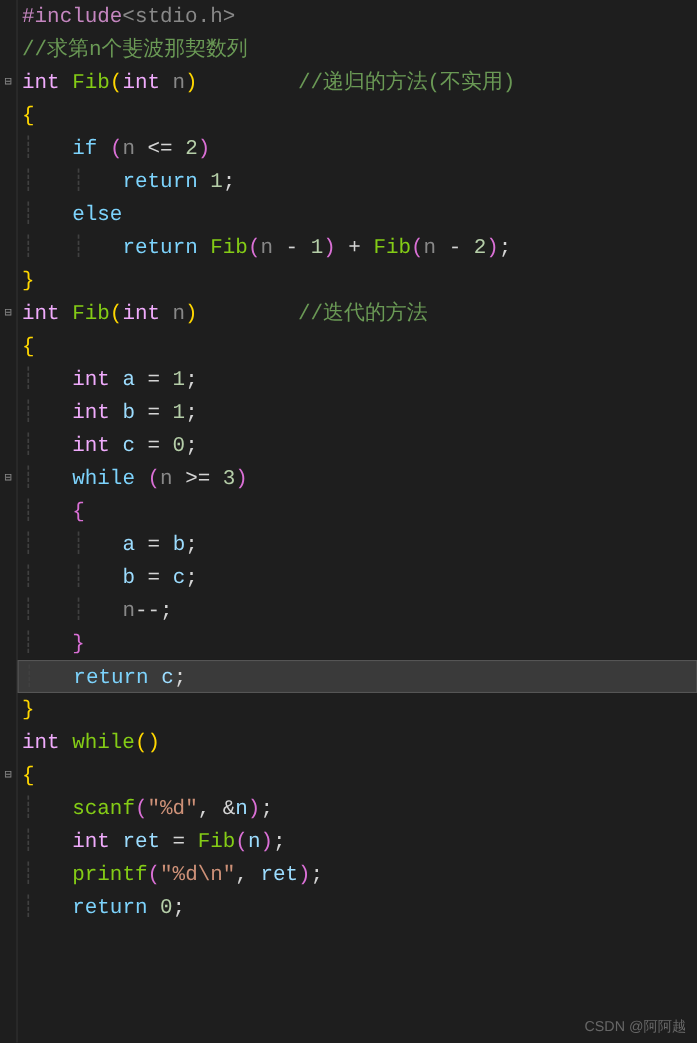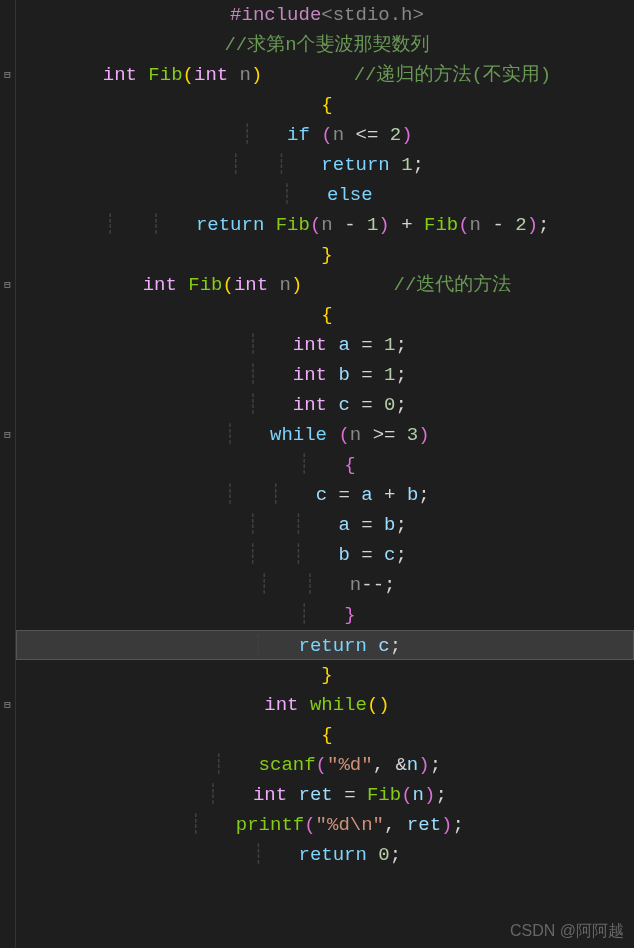--- a/index.html
+++ b/index.html
@@ -28,21 +28,20 @@
       font-size: 11px;
       text-align: center;
       line-height: 30px;
       height: 30px;
       cursor: pointer;
       user-select: none;
     }
     .code-area {
       flex: 1;
       padding-left: 4px;
-      text-align: center;
     }
     .line {
       height: 30px;
       line-height: 30px;
       white-space: pre;
       position: relative;
     }
     .line.highlighted {
       background: #3a3a3a;
       border: 1px solid #555;
@@ -62,21 +61,21 @@
     .param { color: #888; }
     .operator { color: #d4d4d4; }
     .number { color: #b5cea8; }
     .string { color: #ce9178; }
     .guide { color: #404040; }
     .watermark {
       position: absolute;
       bottom: 6px;
       right: 10px;
       color: #666;
-      font-size: 16px;
+      font-size: 13px;
       font-family: sans-serif;
     }
   </style>
 </head>
 <body>
 
 <div class="editor">
   <div class="gutter" id="gutter">
       <div class="fold-marker"></div>
       <div class="fold-marker"></div>
@@ -119,21 +118,20 @@
       <div class="line"><span class="guide">┊</span>   <span class="keyword-flow">else</span></div>
       <div class="line"><span class="guide">┊</span>   <span class="guide">┊</span>   <span class="keyword-flow">return</span><span class="punct"> </span><span class="func-name">Fib</span><span class="paren2">(</span><span class="param">n</span><span class="punct"> </span><span class="operator">-</span><span class="punct"> </span><span class="number">1</span><span class="paren2">)</span><span class="punct"> </span><span class="operator">+</span><span class="punct"> </span><span class="func-name">Fib</span><span class="paren2">(</span><span class="param">n</span><span class="punct"> </span><span class="operator">-</span><span class="punct"> </span><span class="number">2</span><span class="paren2">)</span><span class="punct">;</span></div>
       <div class="line"><span class="paren">}</span></div>
       <div class="line"><span class="keyword-type">int</span><span class="punct"> </span><span class="func-name">Fib</span><span class="paren">(</span><span class="keyword-type">int</span><span class="punct"> </span><span class="param">n</span><span class="paren">)</span><span class="punct">        </span><span class="comment">//迭代的方法</span></div>
       <div class="line"><span class="paren">{</span></div>
       <div class="line"><span class="guide">┊</span>   <span class="keyword-type">int</span><span class="punct"> </span><span class="variable">a</span><span class="punct"> </span><span class="operator">=</span><span class="punct"> </span><span class="number">1</span><span class="punct">;</span></div>
       <div class="line"><span class="guide">┊</span>   <span class="keyword-type">int</span><span class="punct"> </span><span class="variable">b</span><span class="punct"> </span><span class="operator">=</span><span class="punct"> </span><span class="number">1</span><span class="punct">;</span></div>
       <div class="line"><span class="guide">┊</span>   <span class="keyword-type">int</span><span class="punct"> </span><span class="variable">c</span><span class="punct"> </span><span class="operator">=</span><span class="punct"> </span><span class="number">0</span><span class="punct">;</span></div>
       <div class="line"><span class="guide">┊</span>   <span class="keyword-flow">while</span><span class="punct"> </span><span class="paren2">(</span><span class="param">n</span><span class="punct"> </span><span class="operator">&gt;=</span><span class="punct"> </span><span class="number">3</span><span class="paren2">)</span></div>
       <div class="line"><span class="guide">┊</span>   <span class="paren2">{</span></div>
-      <div class="line"><span class="guide">┊</span>   <span class="guide">┊</span>   <span class="variable">c</span><span class="punct"> </span><span class="operator">=</span><span class="punct"> </span><span class="variable">a</span><span class="punct"> </span><span class="operator">+</span><span class="punct"> </span><span class="variable">b</span><span class="punct">;</span></div>
       <div class="line"><span class="guide">┊</span>   <span class="guide">┊</span>   <span class="variable">a</span><span class="punct"> </span><span class="operator">=</span><span class="punct"> </span><span class="variable">b</span><span class="punct">;</span></div>
       <div class="line"><span class="guide">┊</span>   <span class="guide">┊</span>   <span class="variable">b</span><span class="punct"> </span><span class="operator">=</span><span class="punct"> </span><span class="variable">c</span><span class="punct">;</span></div>
       <div class="line"><span class="guide">┊</span>   <span class="guide">┊</span>   <span class="param">n</span><span class="operator">--</span><span class="punct">;</span></div>
       <div class="line"><span class="guide">┊</span>   <span class="paren2">}</span></div>
       <div class="line highlighted"><span class="guide">┊</span>   <span class="keyword-flow">return</span><span class="punct"> </span><span class="variable">c</span><span class="punct">;</span></div>
       <div class="line"><span class="paren">}</span></div>
       <div class="line"><span class="keyword-type">int</span><span class="punct"> </span><span class="func-name">while</span><span class="paren">()</span></div>
       <div class="line"><span class="paren">{</span></div>
       <div class="line"><span class="guide">┊</span>   <span class="func-name">scanf</span><span class="paren2">(</span><span class="string">"%d"</span><span class="punct">, </span><span class="operator">&amp;</span><span class="variable">n</span><span class="paren2">)</span><span class="punct">;</span></div>
       <div class="line"><span class="guide">┊</span>   <span class="keyword-type">int</span><span class="punct"> </span><span class="variable">ret</span><span class="punct"> </span><span class="operator">=</span><span class="punct"> </span><span class="func-name">Fib</span><span class="paren2">(</span><span class="variable">n</span><span class="paren2">)</span><span class="punct">;</span></div>

